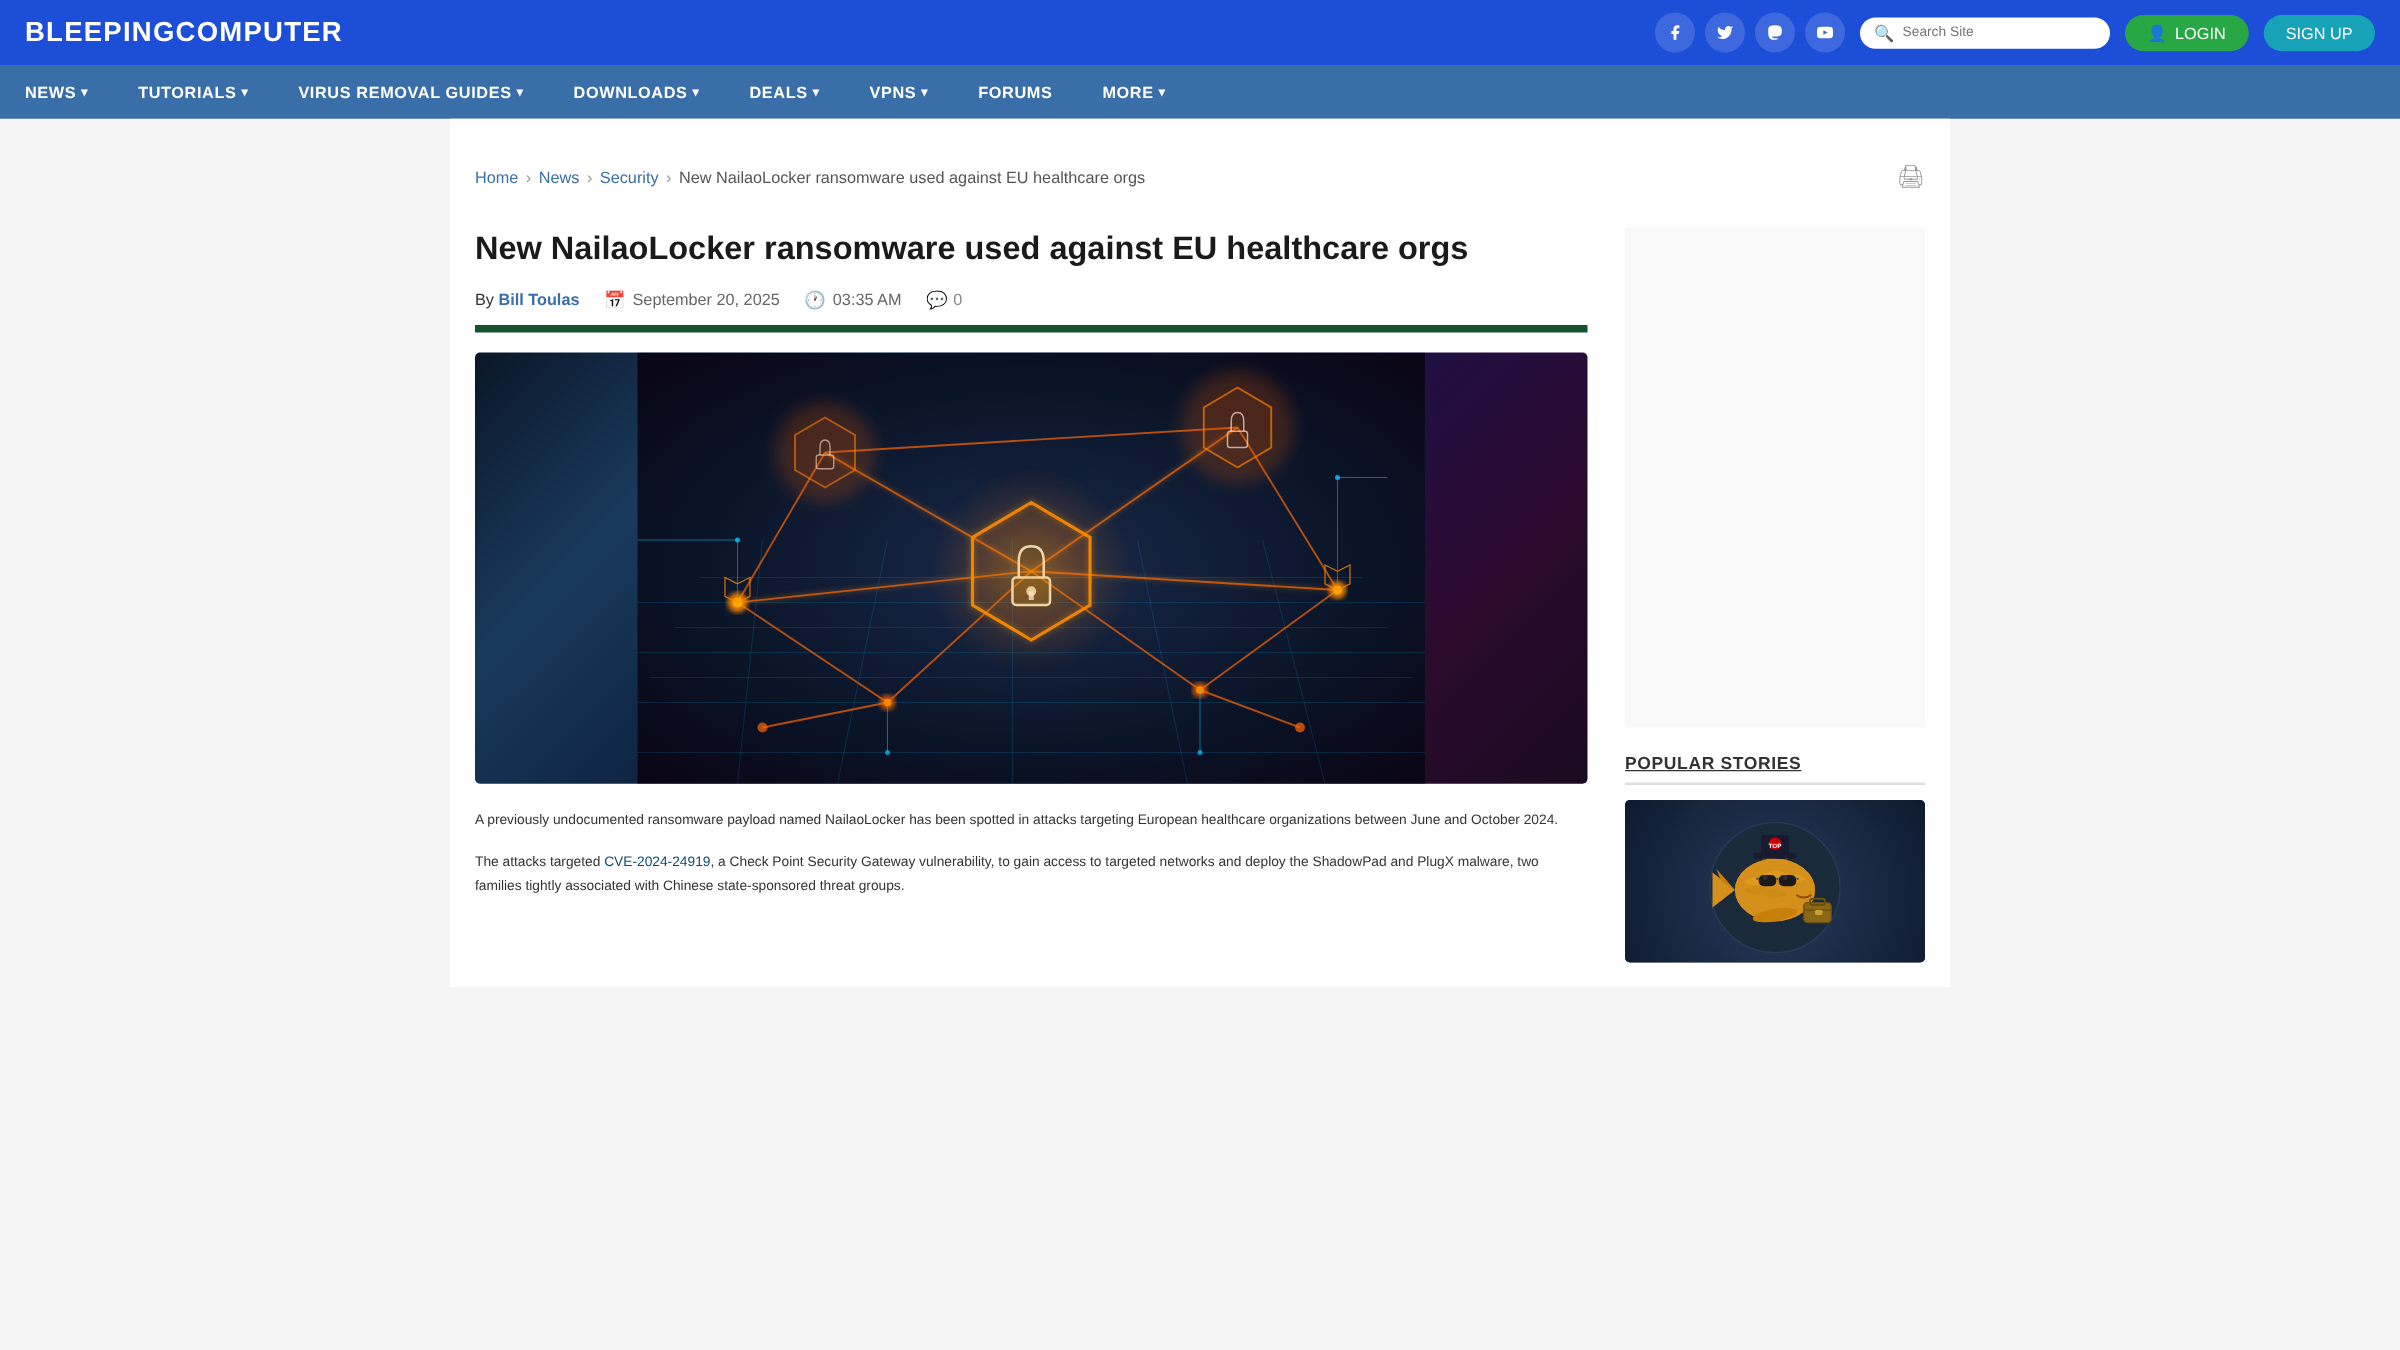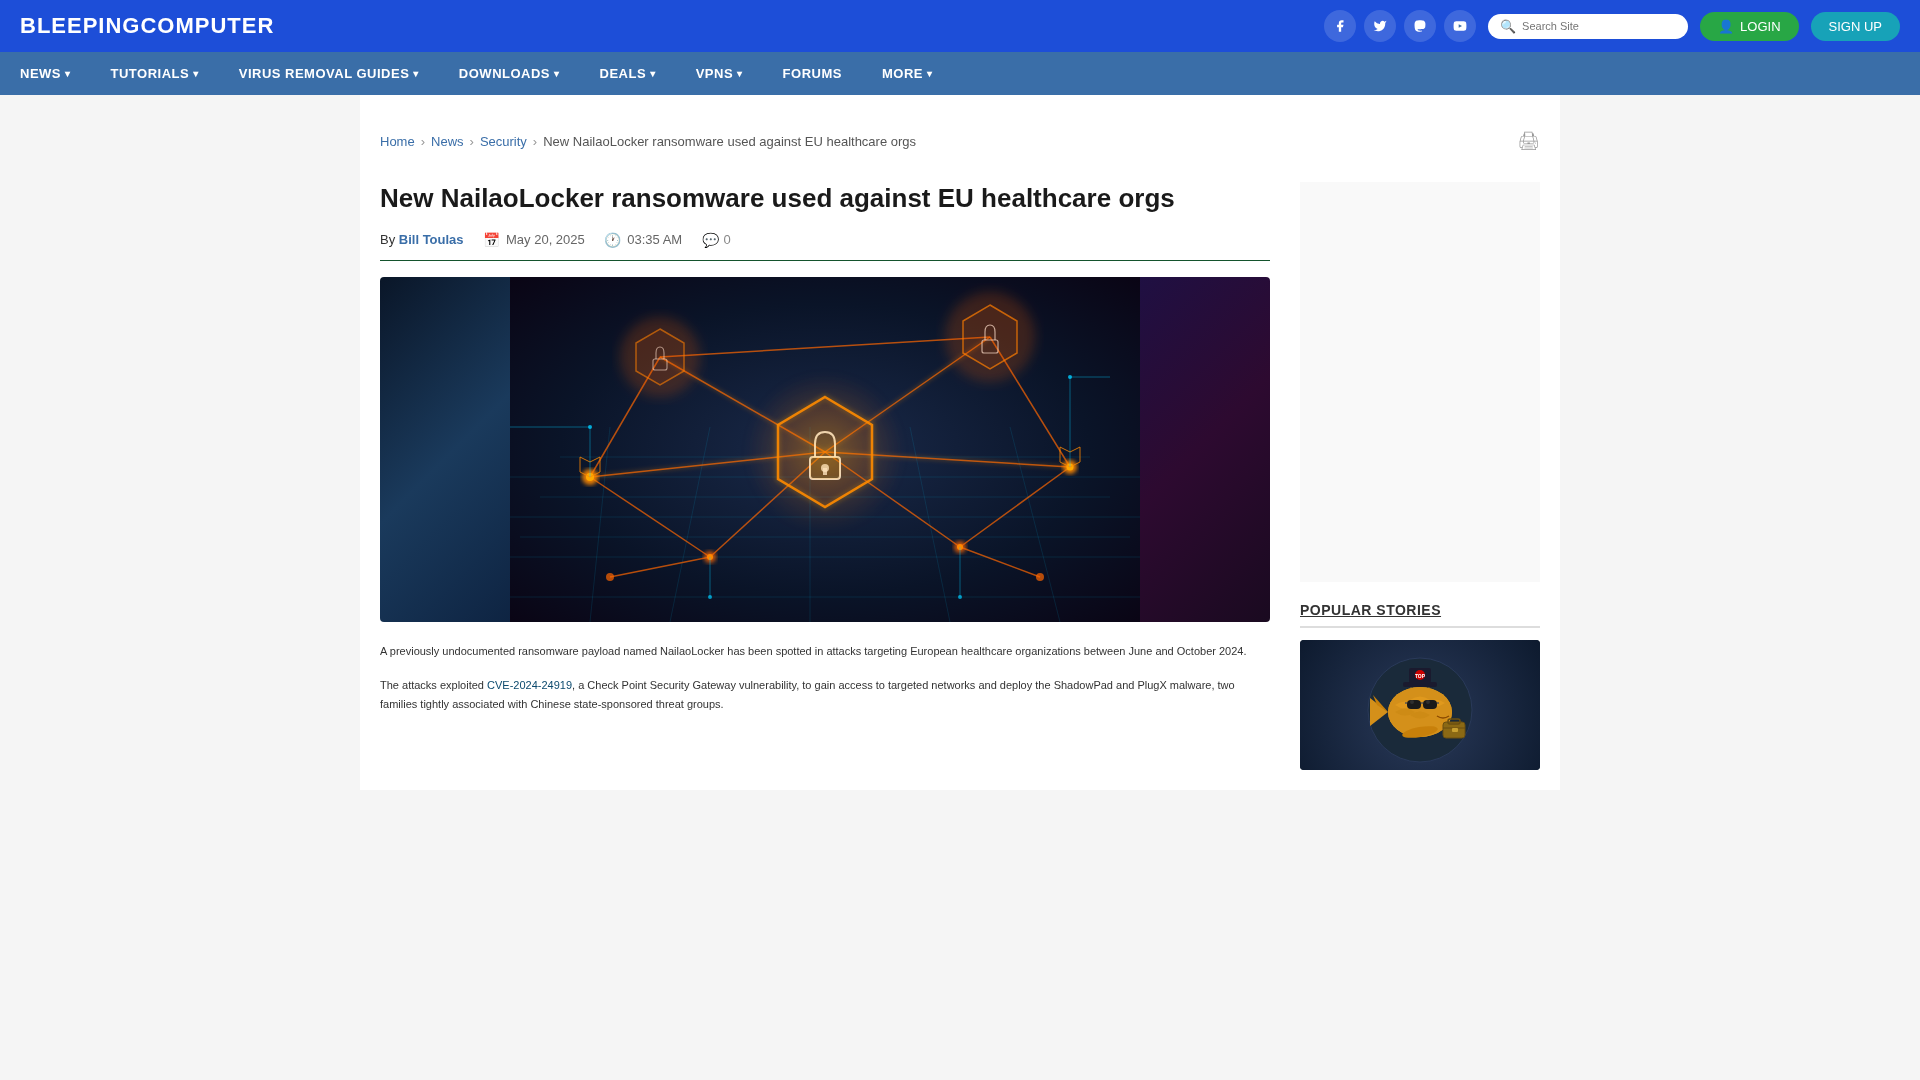--- a/index.html
+++ b/index.html
@@ -153,21 +153,21 @@
       margin-bottom: 16px;
       line-height: 1.3;
     }
     .article-meta {
       display: flex;
       align-items: center;
       gap: 20px;
       font-size: 13px;
       color: #666;
       padding-bottom: 12px;
-      border-bottom: 1px solid #14532d;
+      border-bottom: 6px solid #14532d;
       margin-bottom: 16px;
       flex-wrap: wrap;
     }
     .article-meta .author { color: #333; }
     .article-meta .author a { color: #3a6ea8; text-decoration: none; font-weight: 600; }
     .meta-item {
       display: flex;
       align-items: center;
       gap: 5px;
     }
@@ -337,21 +337,21 @@
     <div class="article-main">
 
       <h1 class="article-title">New NailaoLocker ransomware used against EU healthcare orgs</h1>
 
       <div class="article-meta">
         <span class="author">
           <span>By</span>&nbsp;<a href="#">Bill Toulas</a>
         </span>
         <span class="meta-item">
           <span class="meta-icon">📅</span>
-          <span>May 20, 2025</span>
+          <span>September 20, 2025</span>
         </span>
         <span class="meta-item">
           <span class="meta-icon">🕐</span>
           <span>03:35 AM</span>
         </span>
         <span class="comment-count">
           <span class="meta-icon">💬</span>
           <span>0</span>
         </span>
       </div>
@@ -482,21 +482,21 @@
           <circle cx="80" cy="150" r="2" fill="#00ccff" fill-opacity="0.8"></circle>
           <circle cx="560" cy="100" r="2" fill="#00ccff" fill-opacity="0.8"></circle>
           <circle cx="200" cy="320" r="2" fill="#00ccff" fill-opacity="0.7"></circle>
           <circle cx="450" cy="320" r="2" fill="#00ccff" fill-opacity="0.7"></circle>
         </svg>
       </div>
 
       <div class="article-body">
         <p>A previously undocumented ransomware payload named NailaoLocker has been spotted in attacks targeting European healthcare organizations between June and October 2024.</p>
         <p>
-          <span>The attacks exploited </span><a href="#">CVE-2024-24919</a><span>, a Check Point Security Gateway vulnerability, to gain access to targeted networks and deploy the ShadowPad and PlugX malware, two families tightly associated with Chinese state-sponsored threat groups.</span>
+          <span>The attacks targeted </span><a href="#">CVE-2024-24919</a><span>, a Check Point Security Gateway vulnerability, to gain access to targeted networks and deploy the ShadowPad and PlugX malware, two families tightly associated with Chinese state-sponsored threat groups.</span>
         </p>
       </div>
     </div>
 
     <div class="article-sidebar">
 
       <div style="height: 400px; background: #f9f9f9; margin-bottom: 20px;"></div>
 
       <div>
         <div class="popular-stories-title">POPULAR STORIES</div>

